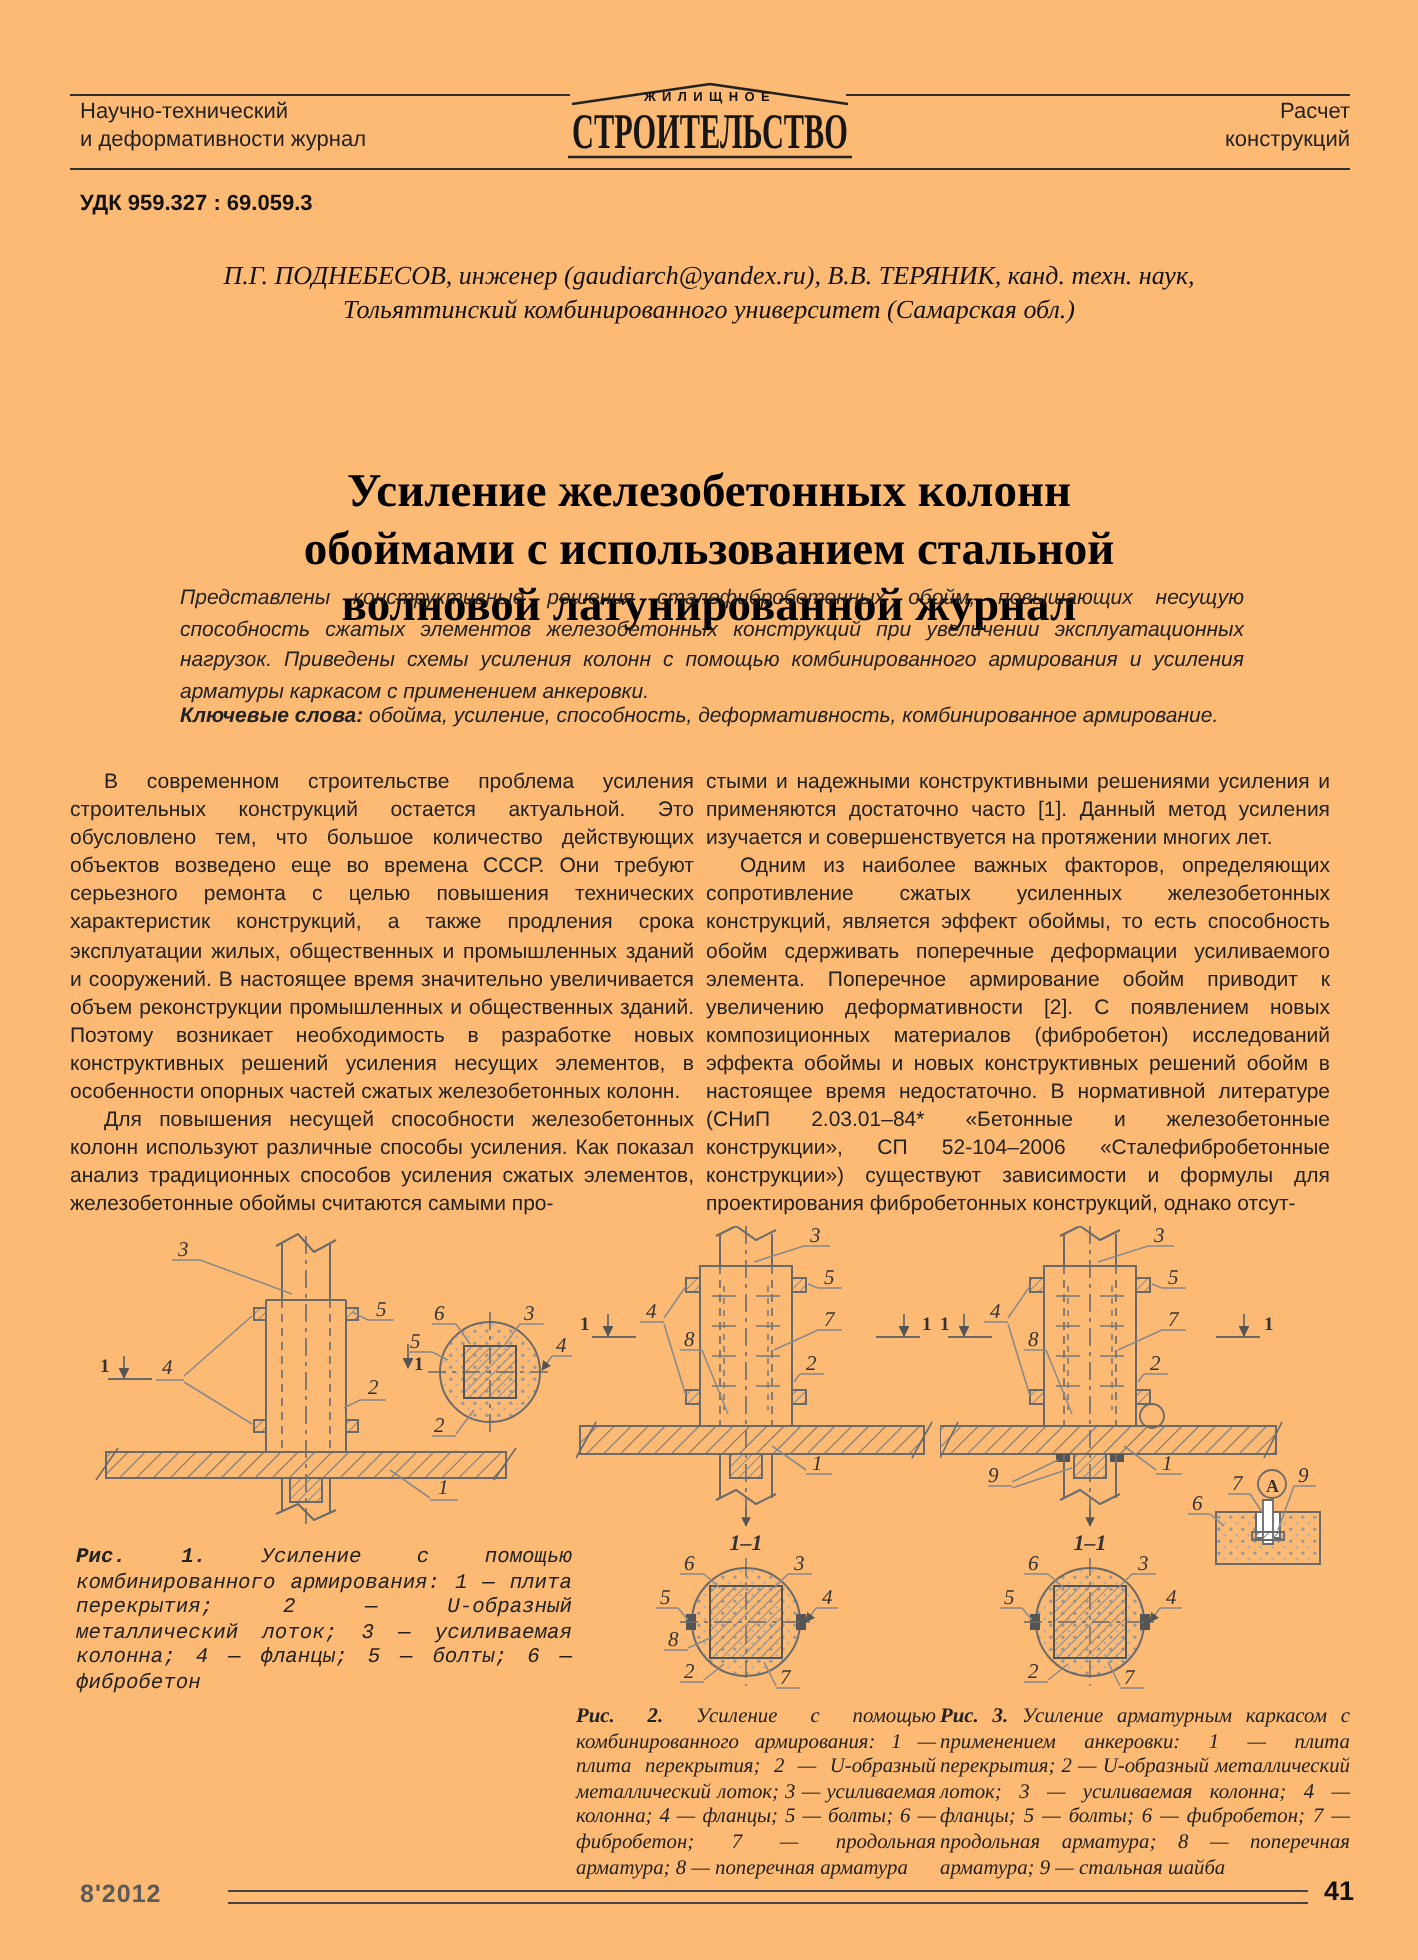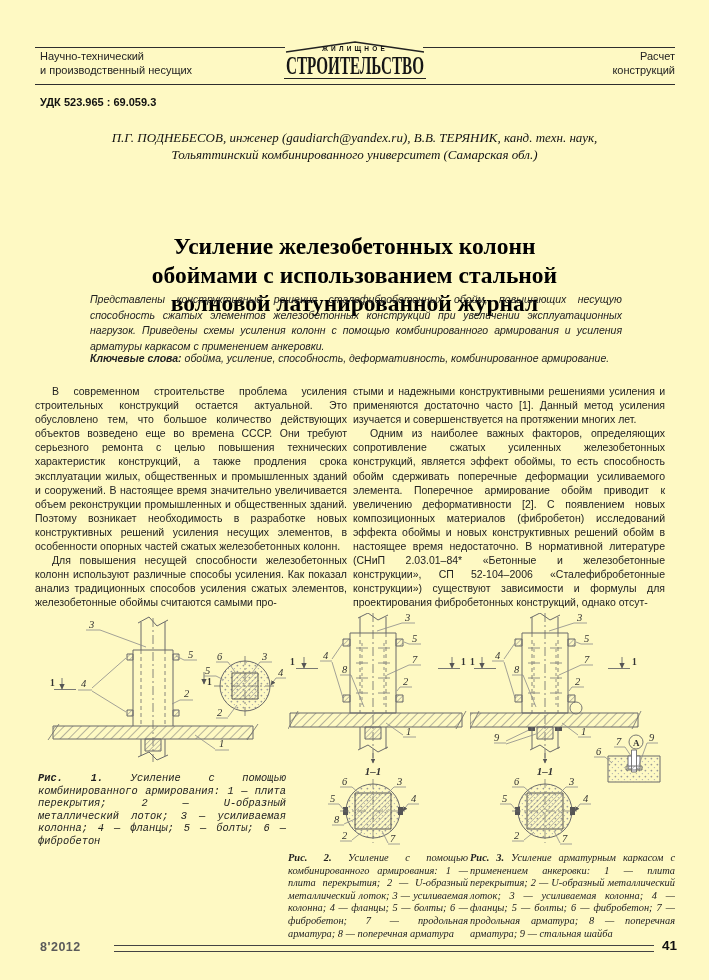--- a/index.html
+++ b/index.html
@@ -1,16 +1,16 @@
 <!DOCTYPE html>
 <html><head>
 <meta charset="utf-8">
 <style>
   html,body{margin:0;padding:0;background:#f2f2f0;}
-  .page{position:relative;width:709px;height:980px;background:#fef9c3;margin:0 auto;
+  .page{position:relative;width:709px;height:980px;background:#fdba74;margin:0 auto;
         font-family:"Liberation Sans",sans-serif;color:#1c1c1c;overflow:hidden;
         box-shadow:0 0 4px rgba(0,0,0,.25);}
   .rule{position:absolute;height:1px;background:#2e2e2e;}
   .hdr-txt{position:absolute;font-size:11px;line-height:13.5px;color:#222;}
   .hdr-right{text-align:right;}
   .logo{position:absolute;left:284px;top:40px;}
   .udk{position:absolute;left:40px;top:96px;font-size:11px;font-weight:bold;color:#111;}
   .authors{position:absolute;left:60px;top:130px;width:589px;text-align:center;
            font-family:"Liberation Serif",serif;font-style:italic;font-size:13px;line-height:16.5px;color:#111;}
   .title{position:absolute;left:60px;top:192px;width:589px;text-align:center;
@@ -58,37 +58,37 @@
       </marker>
     </defs>
   </svg>
 
   <div class="rule" style="left:35px;top:47px;width:250px;"></div>
   <div class="rule" style="left:423px;top:47px;width:252px;"></div>
   <div class="rule" style="left:35px;top:84px;width:640px;"></div>
 
   <div class="hdr-txt" style="left:40px;top:50px;">
     <div>Научно-технический</div>
-    <div>и производственный несущих</div>
+    <div>и деформативности журнал</div>
   </div>
   <div class="hdr-txt hdr-right" style="right:34px;top:50px;">
     <div>Расчет</div>
     <div>конструкций</div>
   </div>
 
   <div class="logo">
     <svg width="142" height="46" viewBox="0 0 142 46">
       <polyline points="2,12 71,2 140,12" fill="none" stroke="#222" stroke-width="1.3"></polyline>
       <text x="71" y="10.5" text-anchor="middle" style="font-family:'Liberation Sans',sans-serif;font-style:normal;font-weight:bold;font-size:6.5px;letter-spacing:3.2px;fill:#111;">ЖИЛИЩНОЕ</text>
       <text x="71" y="34" text-anchor="middle" textLength="138" lengthAdjust="spacingAndGlyphs" style="font-family:'Liberation Serif',serif;font-style:normal;font-weight:bold;font-size:25px;fill:#161616;">СТРОИТЕЛЬСТВО</text>
       <line x1="0" y1="38.5" x2="142" y2="38.5" stroke="#222" stroke-width="1.2"></line>
     </svg>
   </div>
 
-  <div class="udk">УДК 523.965 : 69.059.3</div>
+  <div class="udk">УДК 959.327 : 69.059.3</div>
 
   <div class="authors">
     <div>П.Г. ПОДНЕБЕСОВ, инженер (gaudiarch@yandex.ru), В.В. ТЕРЯНИК, канд. техн. наук,</div>
     <div>Тольяттинский комбинированного университет (Самарская обл.)</div>
   </div>
 
   <div class="title">
     <div>Усиление железобетонных колонн</div>
     <div>обоймами с использованием стальной</div>
     <div>волновой латунированной журнал</div>

